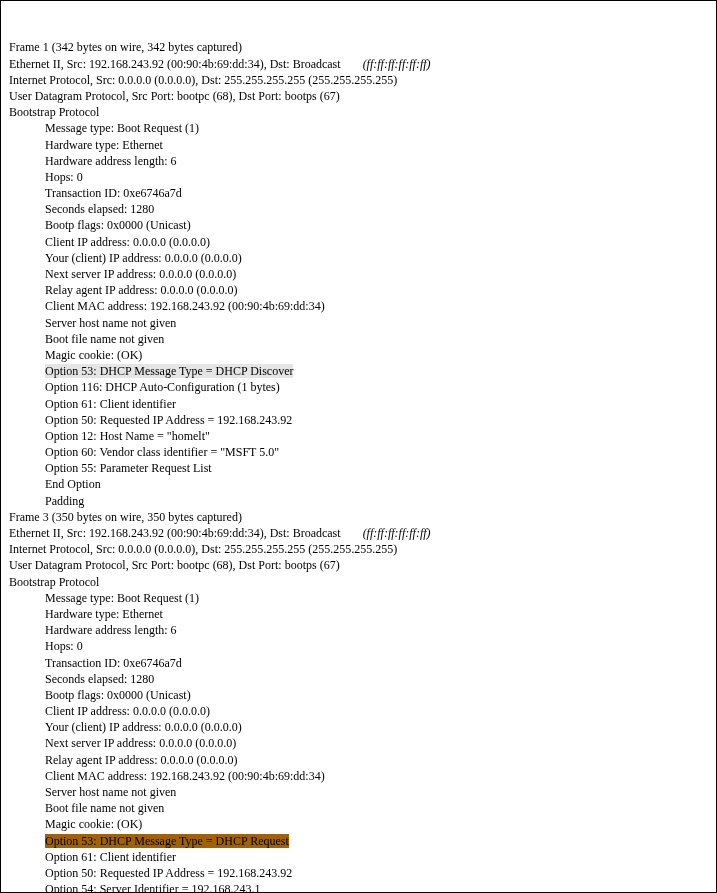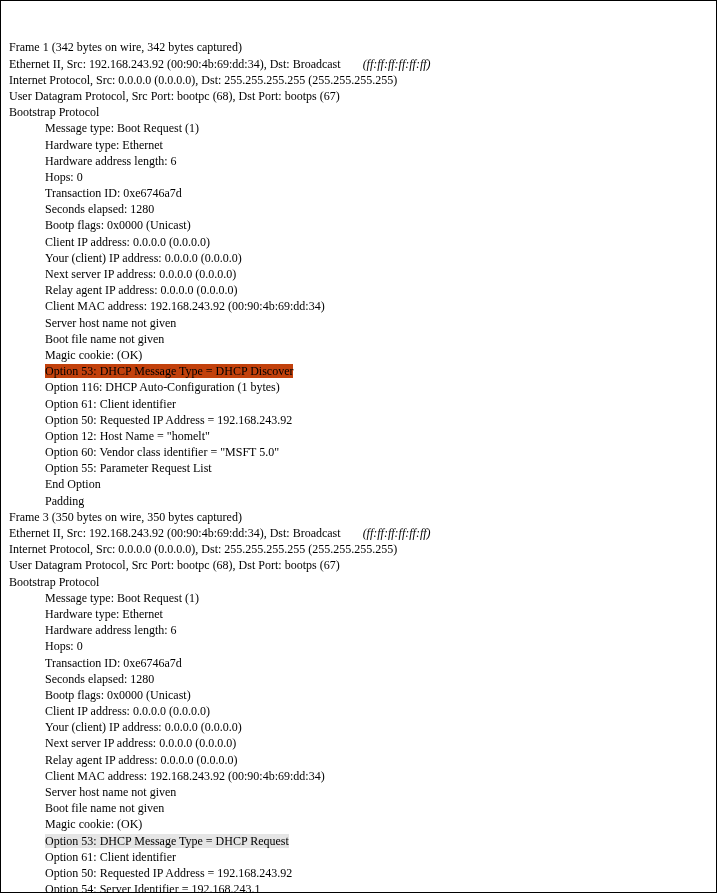--- a/index.html
+++ b/index.html
@@ -16,21 +16,21 @@
       height: 893px;
       padding: 6px 8px;
       box-sizing: border-box;
       white-space: pre;
       overflow: hidden;
       font-family: Liberation Serif, serif;
     }
     .line { display: block; }
     .indent1 { padding-left: 36px; }
     .italic { font-style: italic; margin-left: 19px; }
-    .hl-yellow { background: #c2410c; }
-    .hl-green  { background: #e5e5e5; }
+    .hl-yellow { background: #e5e5e5; }
+    .hl-green  { background: #a16207; }
   </style>
 </head>
 <body>
 
 <div class="container">
   <div id="content"><span class="line ">Frame 1 (342 bytes on wire, 342 bytes captured)</span><span class="line ">Ethernet II, Src: 192.168.243.92 (00:90:4b:69:dd:34), Dst: Broadcast <span class="italic">(ff:ff:ff:ff:ff:ff)</span></span><span class="line ">Internet Protocol, Src: 0.0.0.0 (0.0.0.0), Dst: 255.255.255.255 (255.255.255.255)</span><span class="line ">User Datagram Protocol, Src Port: bootpc (68), Dst Port: bootps (67)</span><span class="line ">Bootstrap Protocol</span><span class="line indent1">Message type: Boot Request (1)</span><span class="line indent1">Hardware type: Ethernet</span><span class="line indent1">Hardware address length: 6</span><span class="line indent1">Hops: 0</span><span class="line indent1">Transaction ID: 0xe6746a7d</span><span class="line indent1">Seconds elapsed: 1280</span><span class="line indent1">Bootp flags: 0x0000 (Unicast)</span><span class="line indent1">Client IP address: 0.0.0.0 (0.0.0.0)</span><span class="line indent1">Your (client) IP address: 0.0.0.0 (0.0.0.0)</span><span class="line indent1">Next server IP address: 0.0.0.0 (0.0.0.0)</span><span class="line indent1">Relay agent IP address: 0.0.0.0 (0.0.0.0)</span><span class="line indent1">Client MAC address: 192.168.243.92 (00:90:4b:69:dd:34)</span><span class="line indent1">Server host name not given</span><span class="line indent1">Boot file name not given</span><span class="line indent1">Magic cookie: (OK)</span><span class="line indent1"><span class="hl-yellow">Option 53: DHCP Message Type = DHCP Discover</span></span><span class="line indent1">Option 116: DHCP Auto-Configuration (1 bytes)</span><span class="line indent1">Option 61: Client identifier</span><span class="line indent1">Option 50: Requested IP Address = 192.168.243.92</span><span class="line indent1">Option 12: Host Name = "homelt"</span><span class="line indent1">Option 60: Vendor class identifier = "MSFT 5.0"</span><span class="line indent1">Option 55: Parameter Request List</span><span class="line indent1">End Option</span><span class="line indent1">Padding</span><span class="line "></span><span class="line ">Frame 3 (350 bytes on wire, 350 bytes captured)</span><span class="line ">Ethernet II, Src: 192.168.243.92 (00:90:4b:69:dd:34), Dst: Broadcast <span class="italic">(ff:ff:ff:ff:ff:ff)</span></span><span class="line ">Internet Protocol, Src: 0.0.0.0 (0.0.0.0), Dst: 255.255.255.255 (255.255.255.255)</span><span class="line ">User Datagram Protocol, Src Port: bootpc (68), Dst Port: bootps (67)</span><span class="line ">Bootstrap Protocol</span><span class="line indent1">Message type: Boot Request (1)</span><span class="line indent1">Hardware type: Ethernet</span><span class="line indent1">Hardware address length: 6</span><span class="line indent1">Hops: 0</span><span class="line indent1">Transaction ID: 0xe6746a7d</span><span class="line indent1">Seconds elapsed: 1280</span><span class="line indent1">Bootp flags: 0x0000 (Unicast)</span><span class="line indent1">Client IP address: 0.0.0.0 (0.0.0.0)</span><span class="line indent1">Your (client) IP address: 0.0.0.0 (0.0.0.0)</span><span class="line indent1">Next server IP address: 0.0.0.0 (0.0.0.0)</span><span class="line indent1">Relay agent IP address: 0.0.0.0 (0.0.0.0)</span><span class="line indent1">Client MAC address: 192.168.243.92 (00:90:4b:69:dd:34)</span><span class="line indent1">Server host name not given</span><span class="line indent1">Boot file name not given</span><span class="line indent1">Magic cookie: (OK)</span><span class="line indent1"><span class="hl-green">Option 53: DHCP Message Type = DHCP Request</span></span><span class="line indent1">Option 61: Client identifier</span><span class="line indent1">Option 50: Requested IP Address = 192.168.243.92</span><span class="line indent1">Option 54: Server Identifier = 192.168.243.1</span></div>
 </div>
 
 </body></html>

